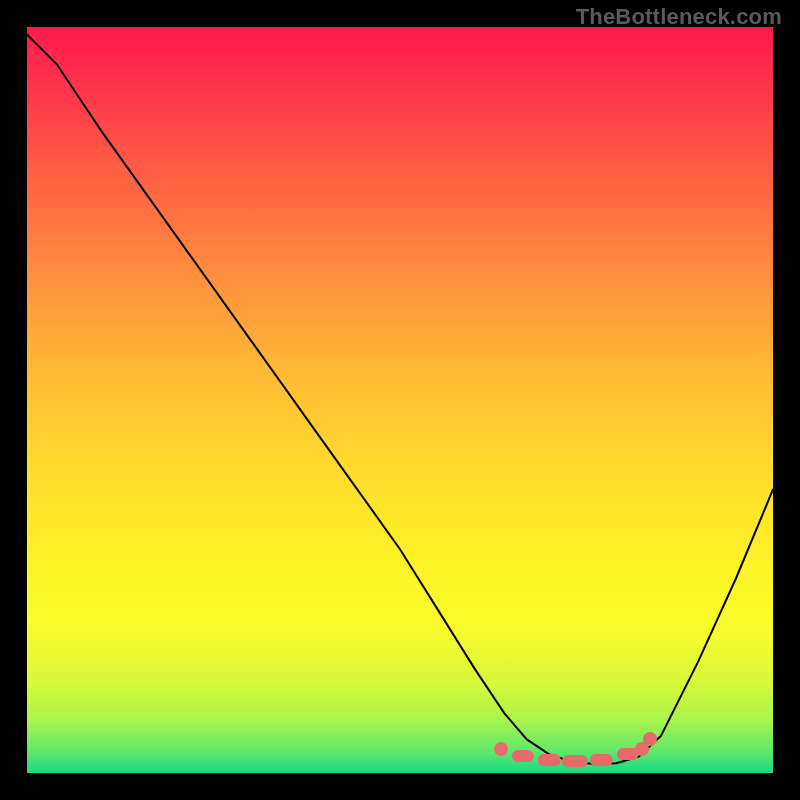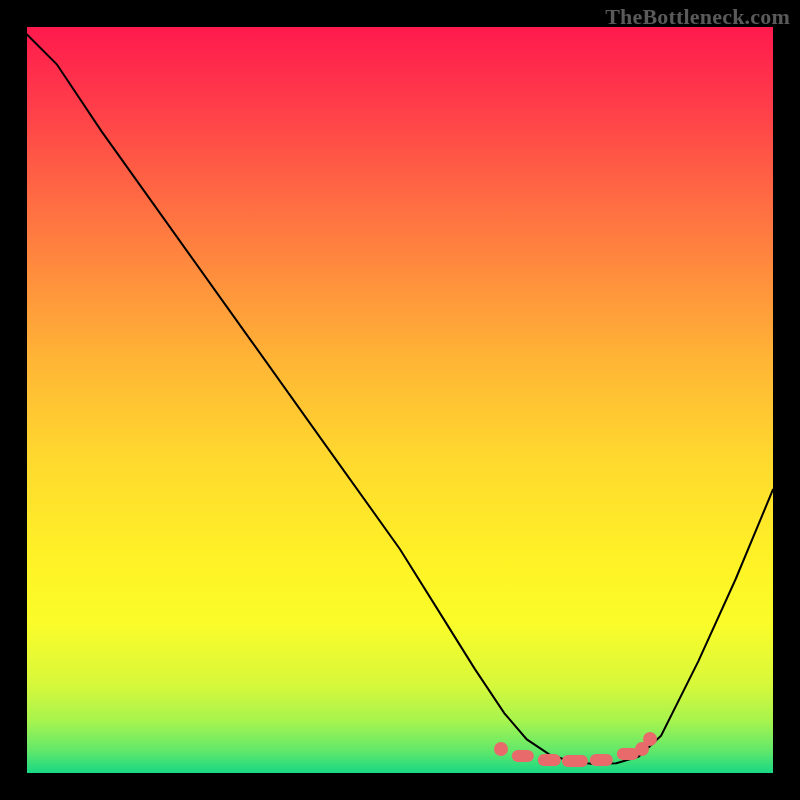--- a/index.html
+++ b/index.html
@@ -31,26 +31,25 @@
       #d8f83a 88%,
       #a7f44e 93%,
       #62e86a 97%,
       #18d884 100%
     );
   }
 
   .attribution {
     position: absolute;
     top: 4px;
-    right: 10px;
+    right: 18px;
     color: #5a5a5a;
     font-size: 22px;
     font-weight: 600;
     letter-spacing: 0.2px;
-    font-family: Liberation Serif, serif;
   }
 
   .curve-layer {
     position: absolute;
     inset: 0;
     width: 100%;
     height: 100%;
   }
 
   .curve-path {

